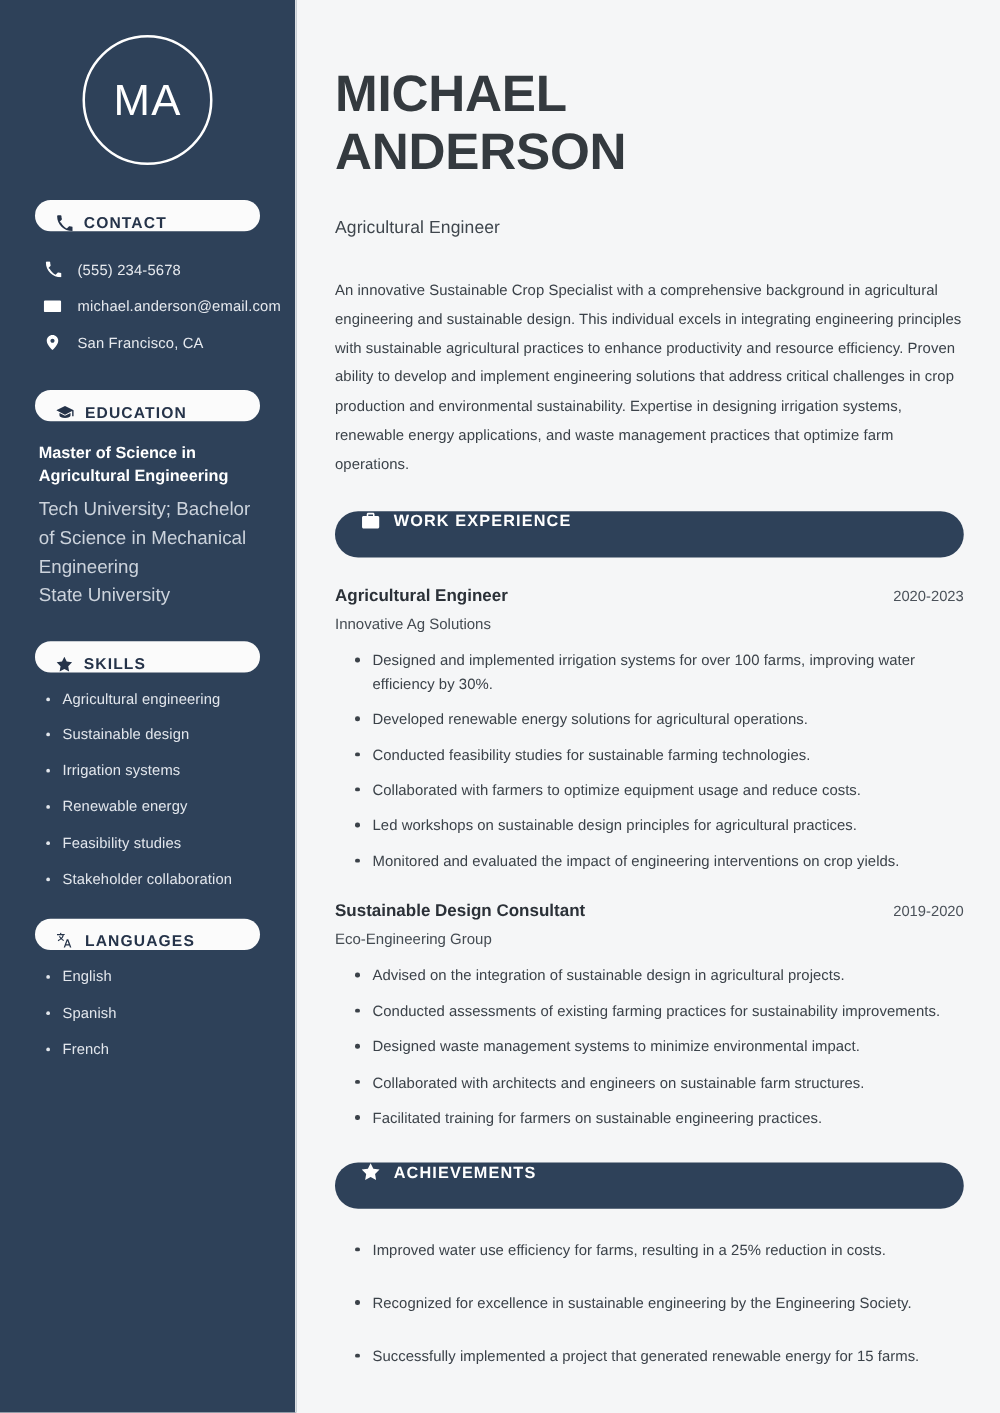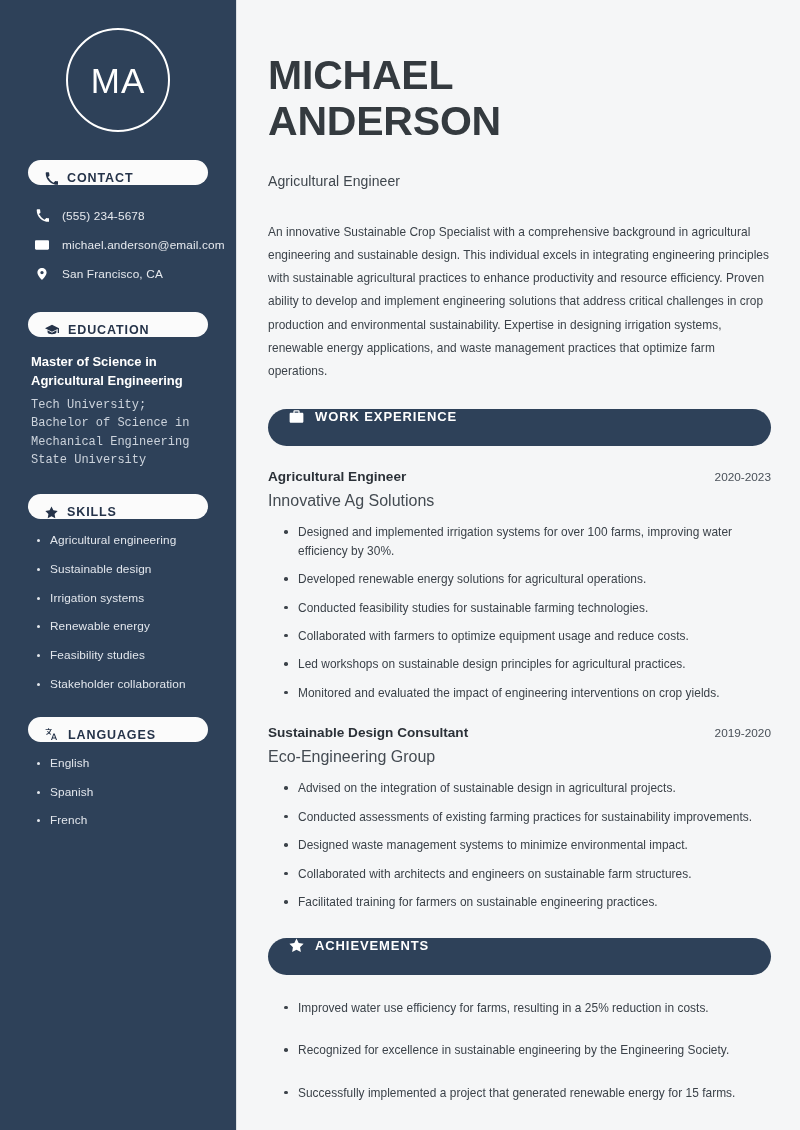--- a/index.html
+++ b/index.html
@@ -97,24 +97,23 @@
 
   .edu-block { padding-left: 3px; margin-bottom: 24px; }
   .edu-degree {
     font-size: 13px;
     font-weight: bold;
     color: #ffffff;
     line-height: 1.45;
     margin-bottom: 5px;
   }
   .edu-sub {
-    font-size: 12px;
+    font-size: 15px;
     color: #ccd3dc;
     line-height: 1.55;
-    font-family: Liberation Mono, monospace;
   }
 
   .side-list {
     list-style: none;
     margin: 0 0 26px 0;
     padding: 0 0 0 8px;
   }
   .side-list li {
     position: relative;
     padding-left: 14px;
@@ -189,21 +188,21 @@
   .job-role {
     font-size: 13.6px;
     font-weight: bold;
     color: #2b3138;
   }
   .job-dates {
     font-size: 11.8px;
     color: #4a5159;
   }
   .job-company {
-    font-size: 16px;
+    font-size: 12px;
     color: #444b52;
     margin-top: 8px;
   }
 
   .main-list {
     list-style: none;
     margin: 13px 0 0 0;
     padding: 0 0 0 14px;
   }
   .main-list li {

